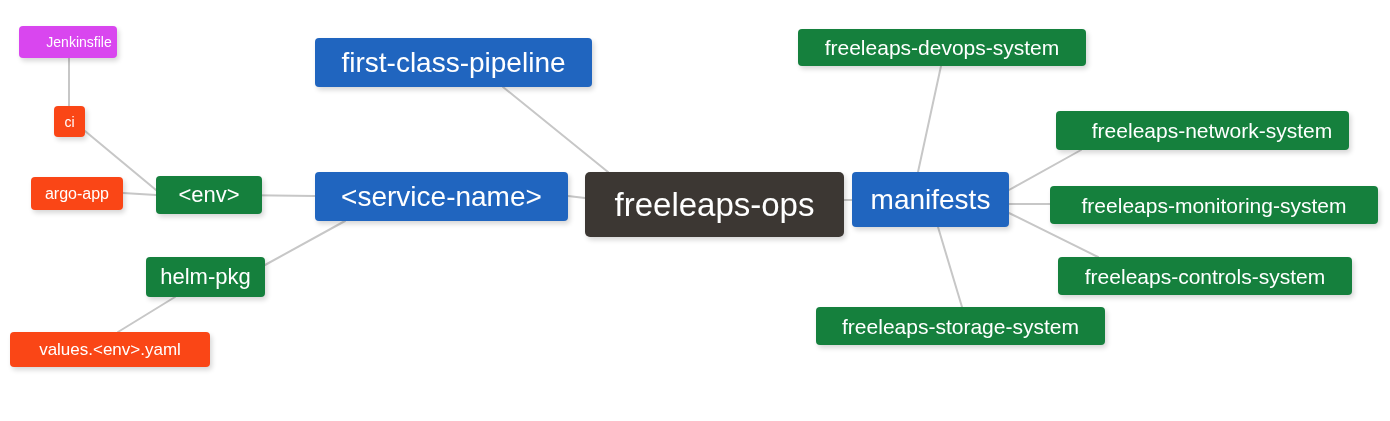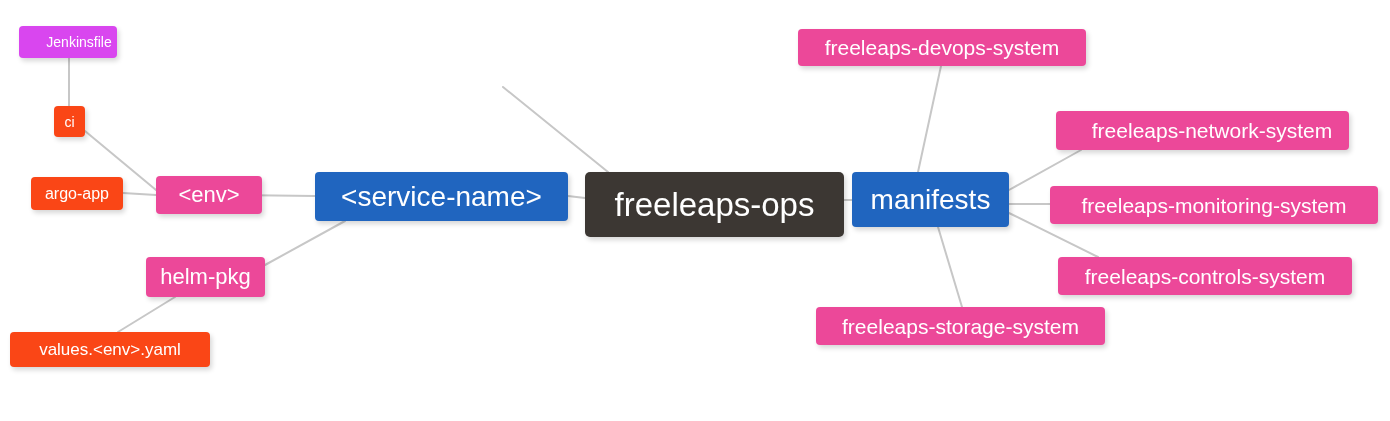--- a/index.html
+++ b/index.html
@@ -43,21 +43,21 @@
   }
   .lvl-root {
     background: #3c3733;
     font-size: 33px;
     border-radius: 5px;
   }
   .lvl-blue {
     background: #2065bf;
   }
   .lvl-green {
-    background: #ec4899;
+    background: #15803d;
   }
   .lvl-red {
     background: #fa4616;
   }
   .lvl-orange {
     background: #d946ef;
     padding-left: 32px;
   }
 </style>
 </head>
@@ -79,20 +79,21 @@
       <line x1="1009" y1="204" x2="1050" y2="204" stroke="#c7c7c7" stroke-width="2" stroke-linecap="round"></line>
       <line x1="1009" y1="213" x2="1098" y2="257" stroke="#c7c7c7" stroke-width="2" stroke-linecap="round"></line>
       <line x1="938" y1="227" x2="962" y2="307" stroke="#c7c7c7" stroke-width="2" stroke-linecap="round"></line>
     </svg>
 <div class="mm-node lvl-orange" style="left: 19px; top: 26px; width: 98px; height: 32px; font-size: 14px;">Jenkinsfile</div>
     <div class="mm-node lvl-red" style="left: 54px; top: 106px; width: 31px; height: 31px; font-size: 14px;">ci</div>
     <div class="mm-node lvl-red" style="left: 31px; top: 177px; width: 92px; height: 33px; font-size: 16px;">argo-app</div>
     <div class="mm-node lvl-green" style="left: 156px; top: 176px; width: 106px; height: 38px; font-size: 22px;">&lt;env&gt;</div>
     <div class="mm-node lvl-green" style="left: 146px; top: 257px; width: 119px; height: 40px; font-size: 22px;">helm-pkg</div>
     <div class="mm-node lvl-red" style="left: 10px; top: 332px; width: 200px; height: 35px; font-size: 17px;">values.&lt;env&gt;.yaml</div>
+    <div class="mm-node lvl-blue" style="left: 315px; top: 38px; width: 277px; height: 49px; font-size: 28px;">first-class-pipeline</div>
     <div class="mm-node lvl-blue" style="left: 315px; top: 172px; width: 253px; height: 49px; font-size: 28px;">&lt;service-name&gt;</div>
     <div class="mm-node lvl-root" style="left: 585px; top: 172px; width: 259px; height: 65px; font-size: 33px;">freeleaps-ops</div>
     <div class="mm-node lvl-blue" style="left: 852px; top: 172px; width: 157px; height: 55px; font-size: 28px;">manifests</div>
     <div class="mm-node lvl-green" style="left: 798px; top: 29px; width: 288px; height: 37px; font-size: 21px;">freeleaps-devops-system</div>
     <div class="mm-node lvl-green" style="left: 1056px; top: 111px; width: 293px; height: 39px; font-size: 21px; padding-left: 29px;">freeleaps-network-system</div>
     <div class="mm-node lvl-green" style="left: 1050px; top: 186px; width: 328px; height: 38px; font-size: 21px;">freeleaps-monitoring-system</div>
     <div class="mm-node lvl-green" style="left: 1058px; top: 257px; width: 294px; height: 38px; font-size: 21px;">freeleaps-controls-system</div>
     <div class="mm-node lvl-green" style="left: 816px; top: 307px; width: 289px; height: 38px; font-size: 21px;">freeleaps-storage-system</div>
   </div>
 

